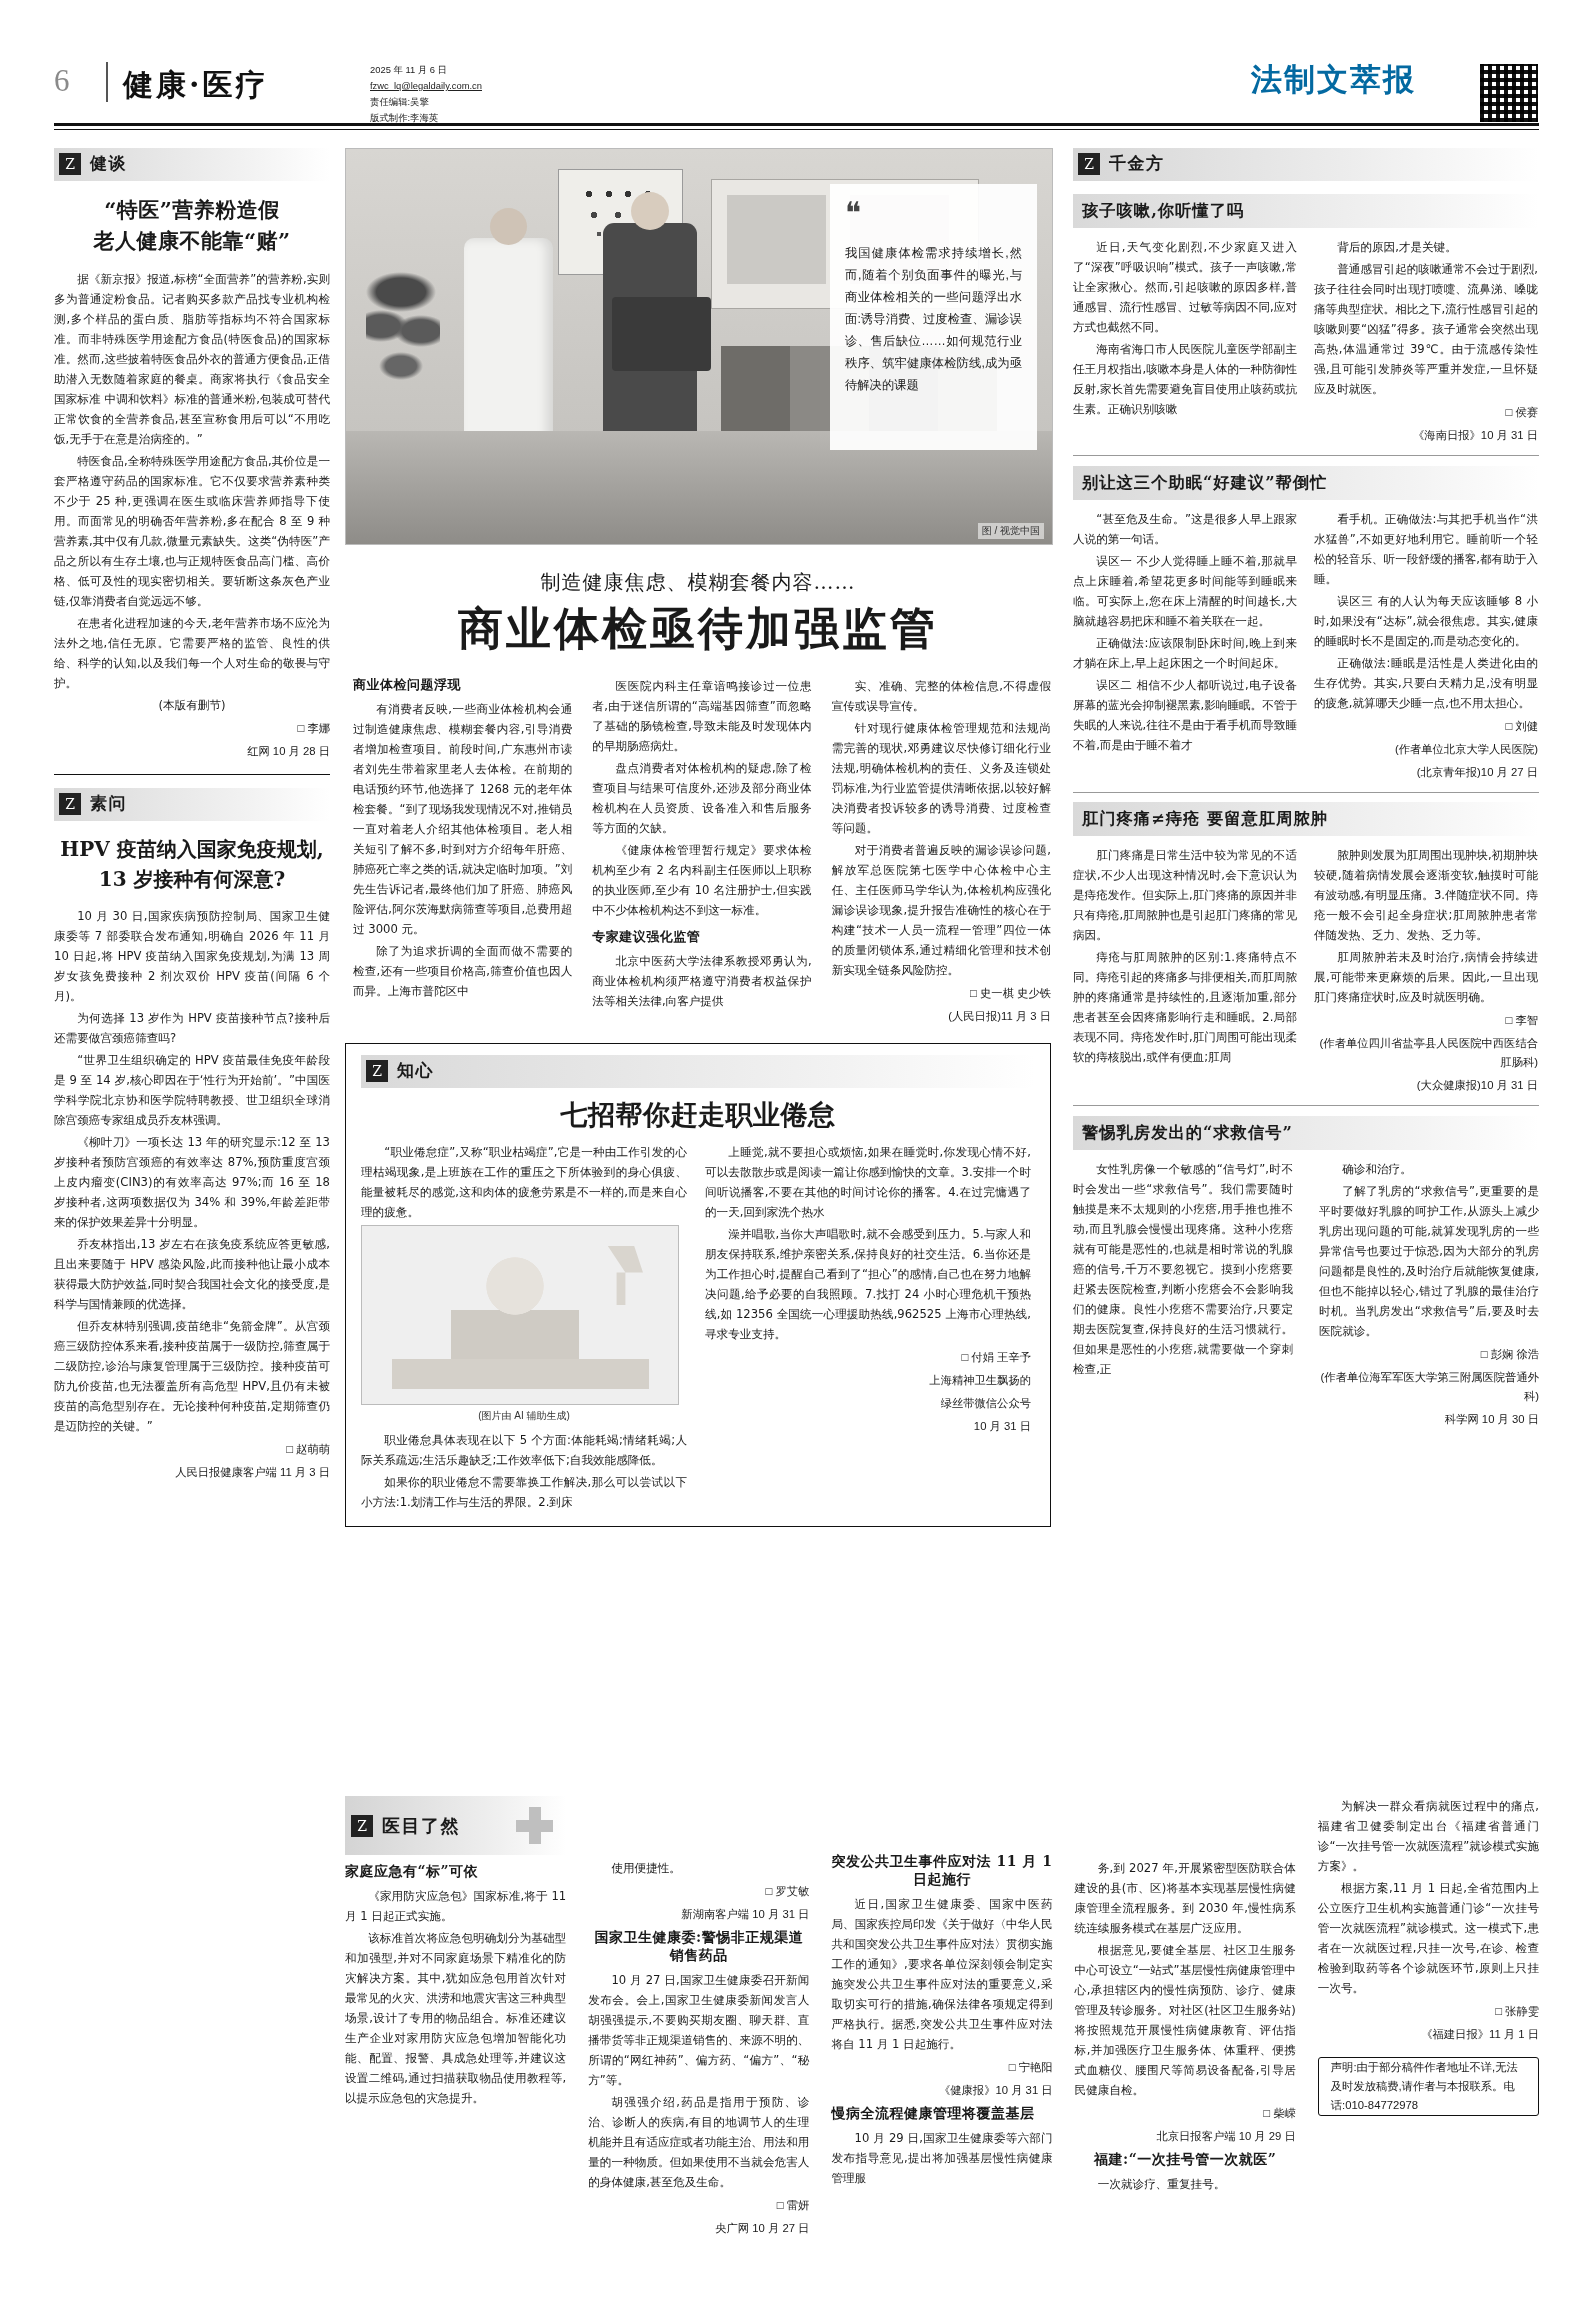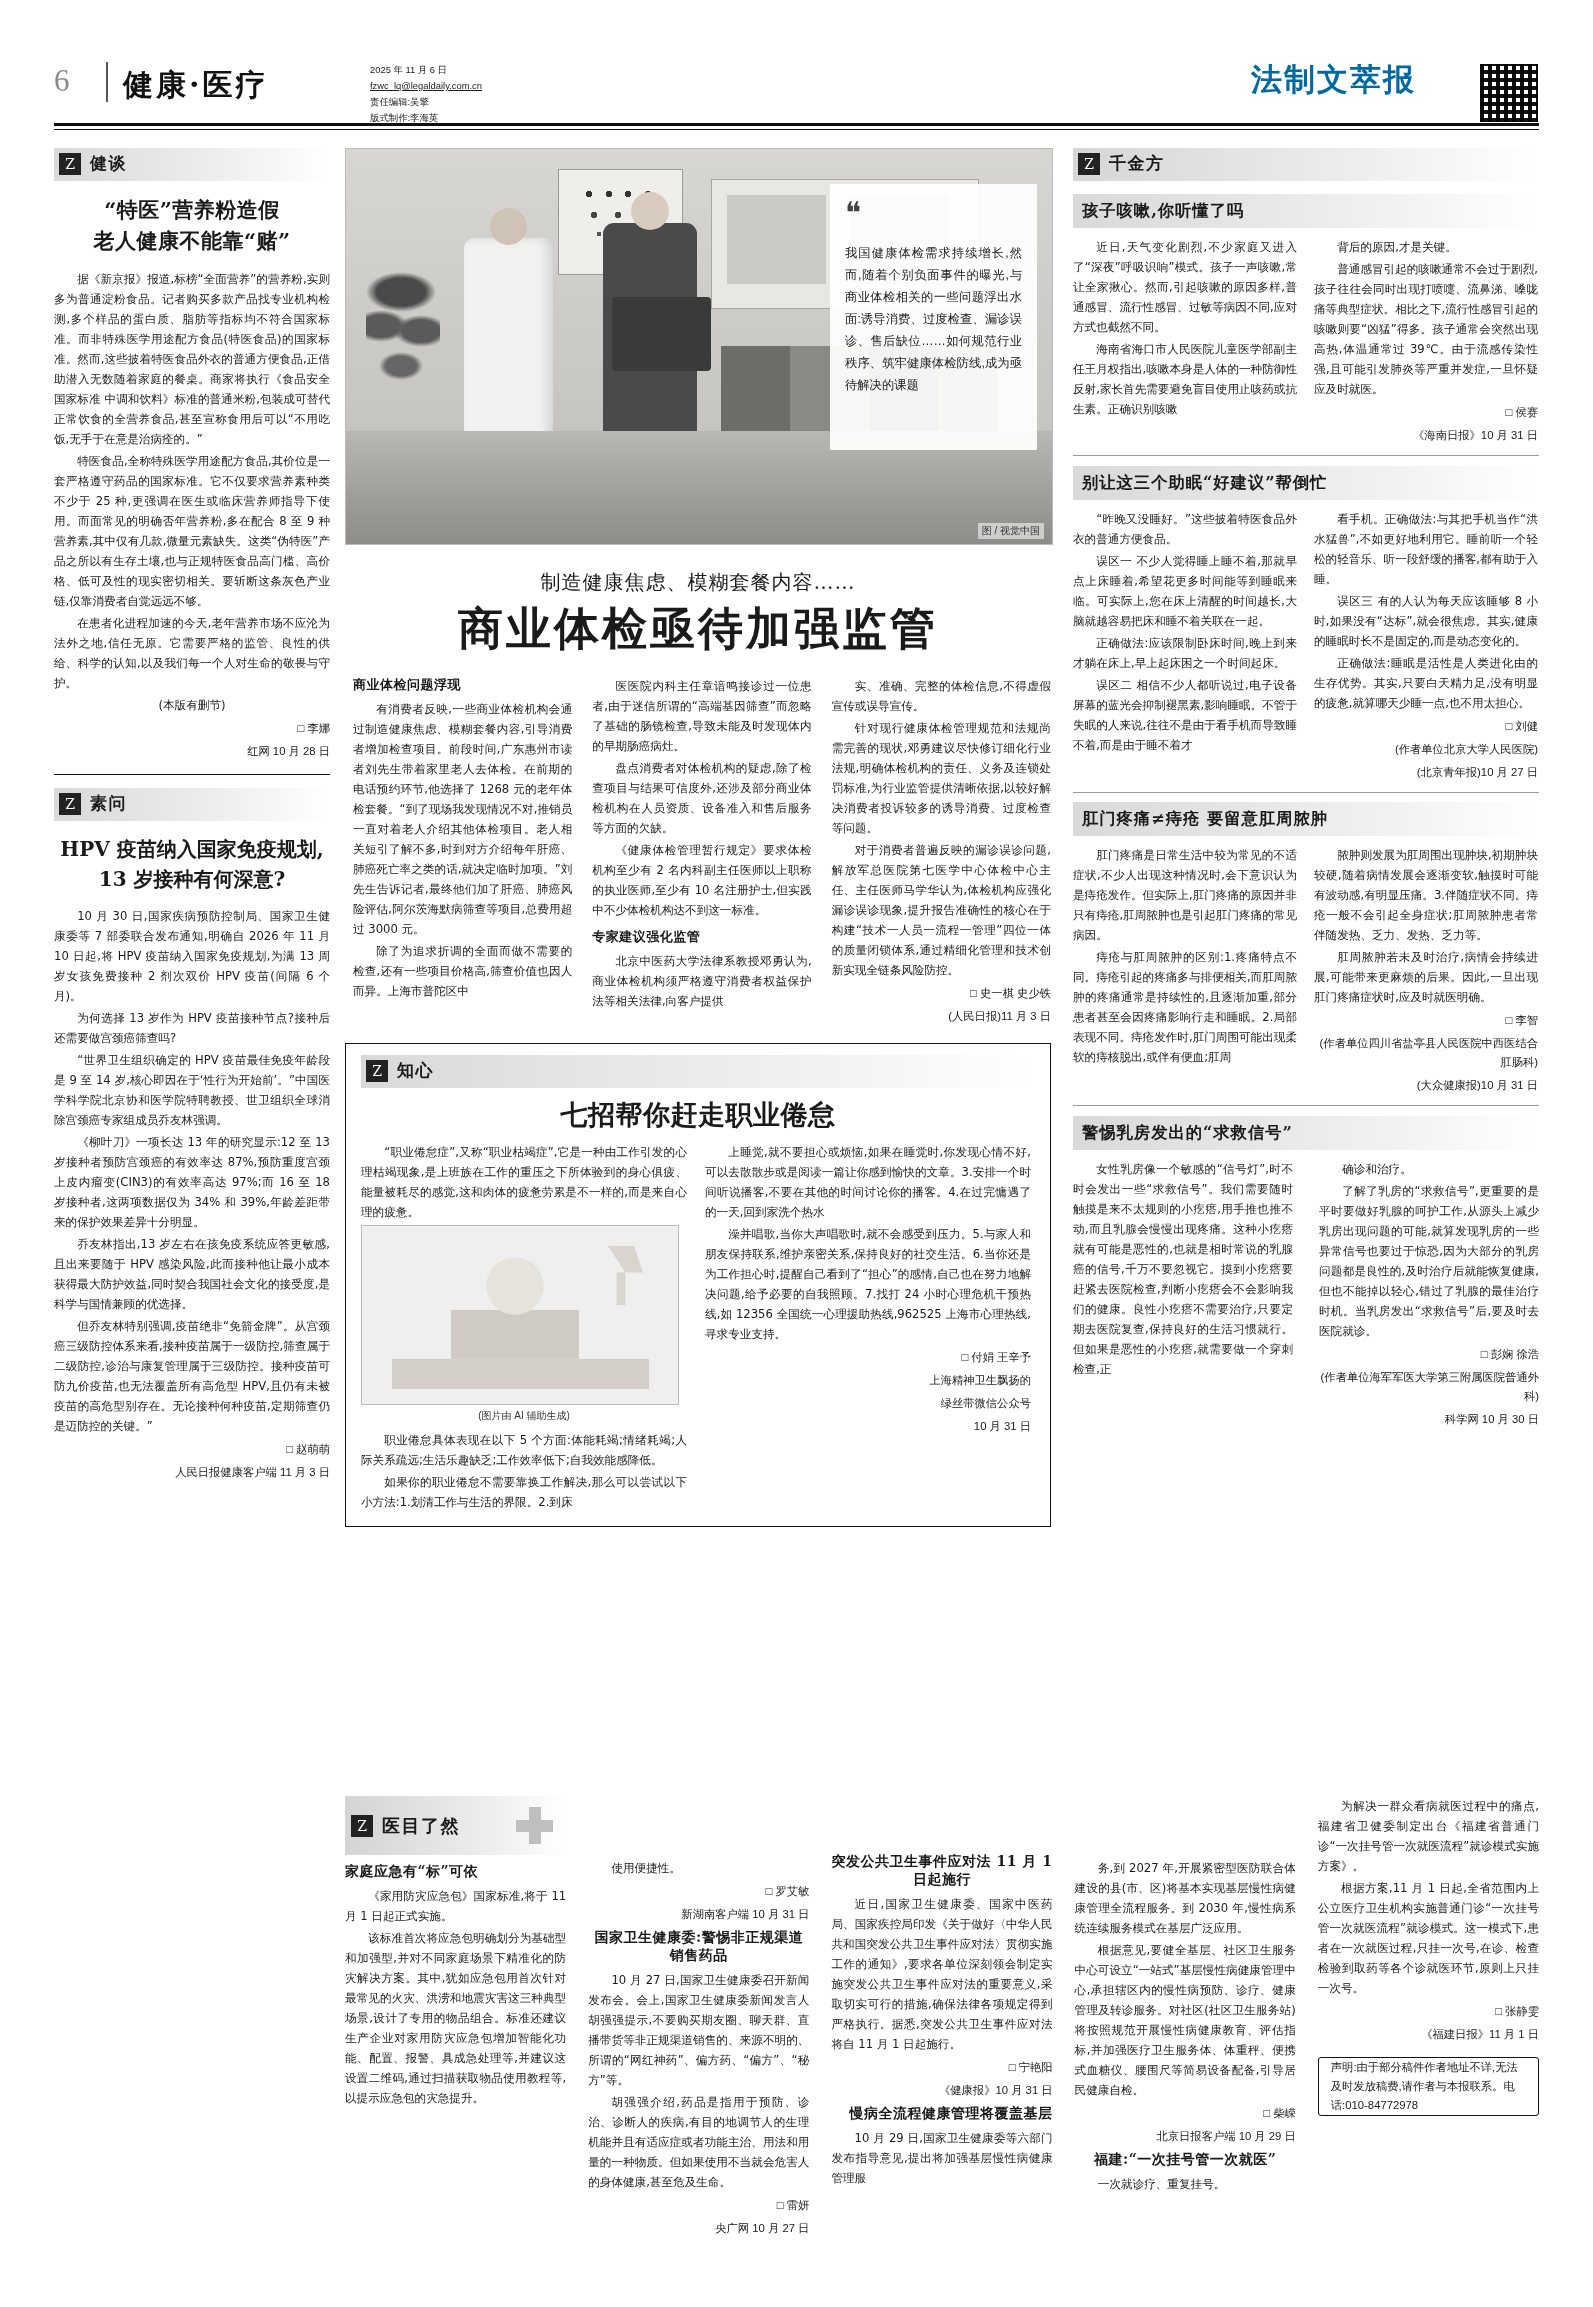--- a/index.html
+++ b/index.html
@@ -268,21 +268,21 @@
           <p class="sign">《海南日报》10 月 31 日</p>
         </div>
       </div>
     </div>
     <div class="rule-thin"></div>
 
     <div>
       <div class="rhead">别让这三个助眠“好建议”帮倒忙</div>
       <div class="two" style="gap:17px">
         <div style="width:224px">
-          <p class="body">“昨晚又没睡好。”这些披着特医食品外衣的普通方便食品。</p>
+          <p class="body">“甚至危及生命。”这是很多人早上跟家人说的第一句话。</p>
           <p class="body">误区一 不少人觉得睡上睡不着,那就早点上床睡着,希望花更多时间能等到睡眠来临。可实际上,您在床上清醒的时间越长,大脑就越容易把床和睡不着关联在一起。</p>
           <p class="body">正确做法:应该限制卧床时间,晚上到来才躺在床上,早上起床困之一个时间起床。</p>
           <p class="body">误区二 相信不少人都听说过,电子设备屏幕的蓝光会抑制褪黑素,影响睡眠。不管于失眠的人来说,往往不是由于看手机而导致睡不着,而是由于睡不着才</p>
         </div>
         <div style="width:224px">
           <p class="body">看手机。正确做法:与其把手机当作“洪水猛兽”,不如更好地利用它。睡前听一个轻松的轻音乐、听一段舒缓的播客,都有助于入睡。</p>
           <p class="body">误区三 有的人认为每天应该睡够 8 小时,如果没有“达标”,就会很焦虑。其实,健康的睡眠时长不是固定的,而是动态变化的。</p>
           <p class="body">正确做法:睡眠是活性是人类进化由的生存优势。其实,只要白天精力足,没有明显的疲惫,就算哪天少睡一点,也不用太担心。</p>
           <p class="sign">□ 刘健</p>
           <p class="sign">(作者单位北京大学人民医院)</p>
@@ -348,21 +348,21 @@
       <p class="body">胡强强介绍,药品是指用于预防、诊治、诊断人的疾病,有目的地调节人的生理机能并且有适应症或者功能主治、用法和用量的一种物质。但如果使用不当就会危害人的身体健康,甚至危及生命。</p>
       <p class="sign">□ 雷妍</p>
       <p class="sign">央广网 10 月 27 日</p>
     </div>
 
     <div class="bcol">
       <div class="bsub" style="margin-top:57px;text-align:center">突发公共卫生事件应对法 11 月 1 日起施行</div>
       <p class="body">近日,国家卫生健康委、国家中医药局、国家疾控局印发《关于做好〈中华人民共和国突发公共卫生事件应对法〉贯彻实施工作的通知》,要求各单位深刻领会制定实施突发公共卫生事件应对法的重要意义,采取切实可行的措施,确保法律各项规定得到严格执行。据悉,突发公共卫生事件应对法将自 11 月 1 日起施行。</p>
       <p class="sign">□ 宁艳阳</p>
       <p class="sign">《健康报》10 月 31 日</p>
-      <div class="bsub" style="text-align:right">慢病全流程健康管理将覆盖基层</div>
+      <div class="bsub" style="text-align:left">慢病全流程健康管理将覆盖基层</div>
       <p class="body">10 月 29 日,国家卫生健康委等六部门发布指导意见,提出将加强基层慢性病健康管理服</p>
     </div>
 
     <div class="bcol">
       <p class="body" style="margin-top:62px">务,到 2027 年,开展紧密型医防联合体建设的县(市、区)将基本实现基层慢性病健康管理全流程服务。到 2030 年,慢性病系统连续服务模式在基层广泛应用。</p>
       <p class="body">根据意见,要健全基层、社区卫生服务中心可设立“一站式”基层慢性病健康管理中心,承担辖区内的慢性病预防、诊疗、健康管理及转诊服务。对社区(社区卫生服务站)将按照规范开展慢性病健康教育、评估指标,并加强医疗卫生服务体、体重秤、便携式血糖仪、腰围尺等简易设备配备,引导居民健康自检。</p>
       <p class="sign">□ 柴嵘</p>
       <p class="sign">北京日报客户端 10 月 29 日</p>
       <div class="bsub" style="text-align:center">福建:“一次挂号管一次就医”</div>
       <p class="body">一次就诊疗、重复挂号。</p>

